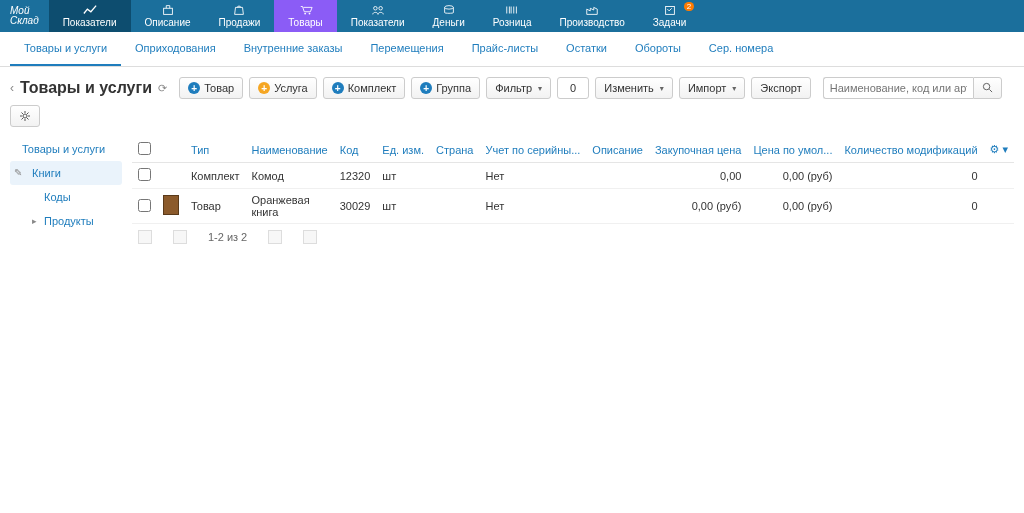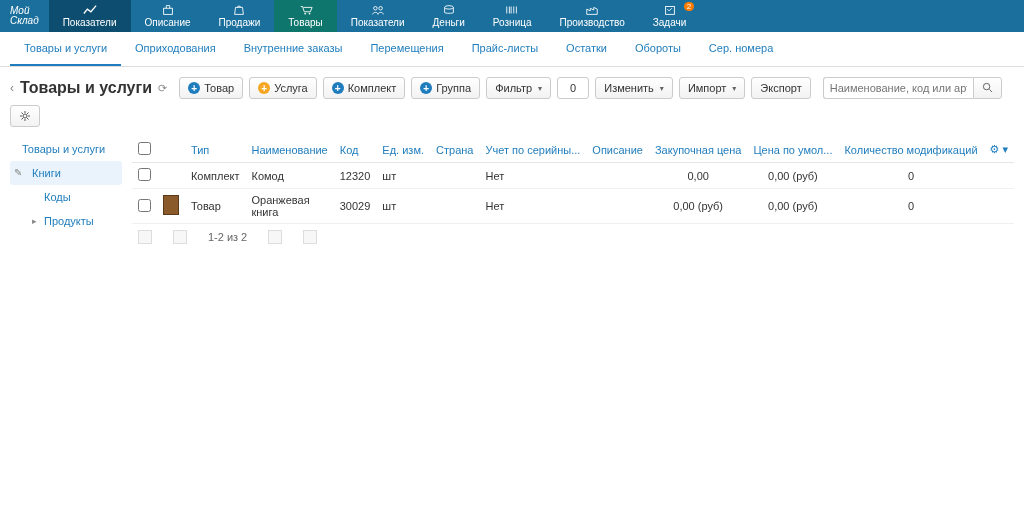--- a/index.html
+++ b/index.html
@@ -42,21 +42,21 @@
   .tree-item.active { background: #eaf3fb; border-radius: 3px; }
   .tree-item .edit-icon { position: absolute; left: 4px; color: #888; font-size: 10px; }
   .tree-item.expandable::before { content: "▸"; color: #888; position: absolute; left: 22px; font-size: 9px; top: 7px; }
   .tree-item.expandable { padding-left: 34px; }
   .tree-sub { padding-left: 34px; }
   
   
   .content { flex: 1; padding: 0 10px 10px 0; }
   table { width: 100%; border-collapse: collapse; font-size: 11px; }
   th { text-align: left; padding: 5px 6px; color: #1f7dbd; font-weight: normal; border-bottom: 1px solid #e5e5e5; cursor: pointer; white-space: nowrap; }
-  th.right, td.right { text-align: center; }
+  th.right, td.right { text-align: right; }
   td { padding: 5px 6px; border-bottom: 1px solid #f0f0f0; vertical-align: middle; }
   .chk { width: 26px; text-align: center; }
   .gear-th { width: 24px; text-align: right; color: #1f7dbd; }
   .thumb-cell { width: 24px; }
   .thumb { width: 16px; height: 20px; background: #8b5a2b; border: 1px solid #5a3a1a; display: inline-block; }
   
   .pager { display: flex; align-items: center; gap: 21px; padding: 6px; color: #666; }
   .pager .pg-btn { border: 1px solid #ddd; width: 14px; height: 14px; display: inline-block; background: #f7f7f7; cursor: pointer; }
   
   input[type=checkbox] { cursor: pointer; }
@@ -83,21 +83,21 @@
       </svg>
     <span>Описание</span>
   </div>
   <div class="nav-item">
     <svg class="nav-icon" viewBox="0 0 16 12">
         <path d="M4 3 L12 3 L13 11 L3 11 Z" stroke="#fff" fill="none"></path>
         <path d="M6 3 C6 1 10 1 10 3" stroke="#fff" fill="none"></path>
       </svg>
     <span>Продажи</span>
   </div>
-  <div class="nav-item" style="background:#0f766e">
+  <div class="nav-item" style="background:#8b5cf6">
     <svg class="nav-icon" viewBox="0 0 16 12">
         <path d="M2 2 L4 2 L6 8 L13 8 L15 3 L5 3" stroke="#fff" fill="none"></path>
         <circle cx="7" cy="10" r="1" fill="#fff"></circle>
         <circle cx="12" cy="10" r="1" fill="#fff"></circle>
       </svg>
     <span>Товары</span>
   </div>
   <div class="nav-item">
     <svg class="nav-icon" viewBox="0 0 16 12">
         <circle cx="5" cy="4" r="2" stroke="#fff" fill="none"></circle>

